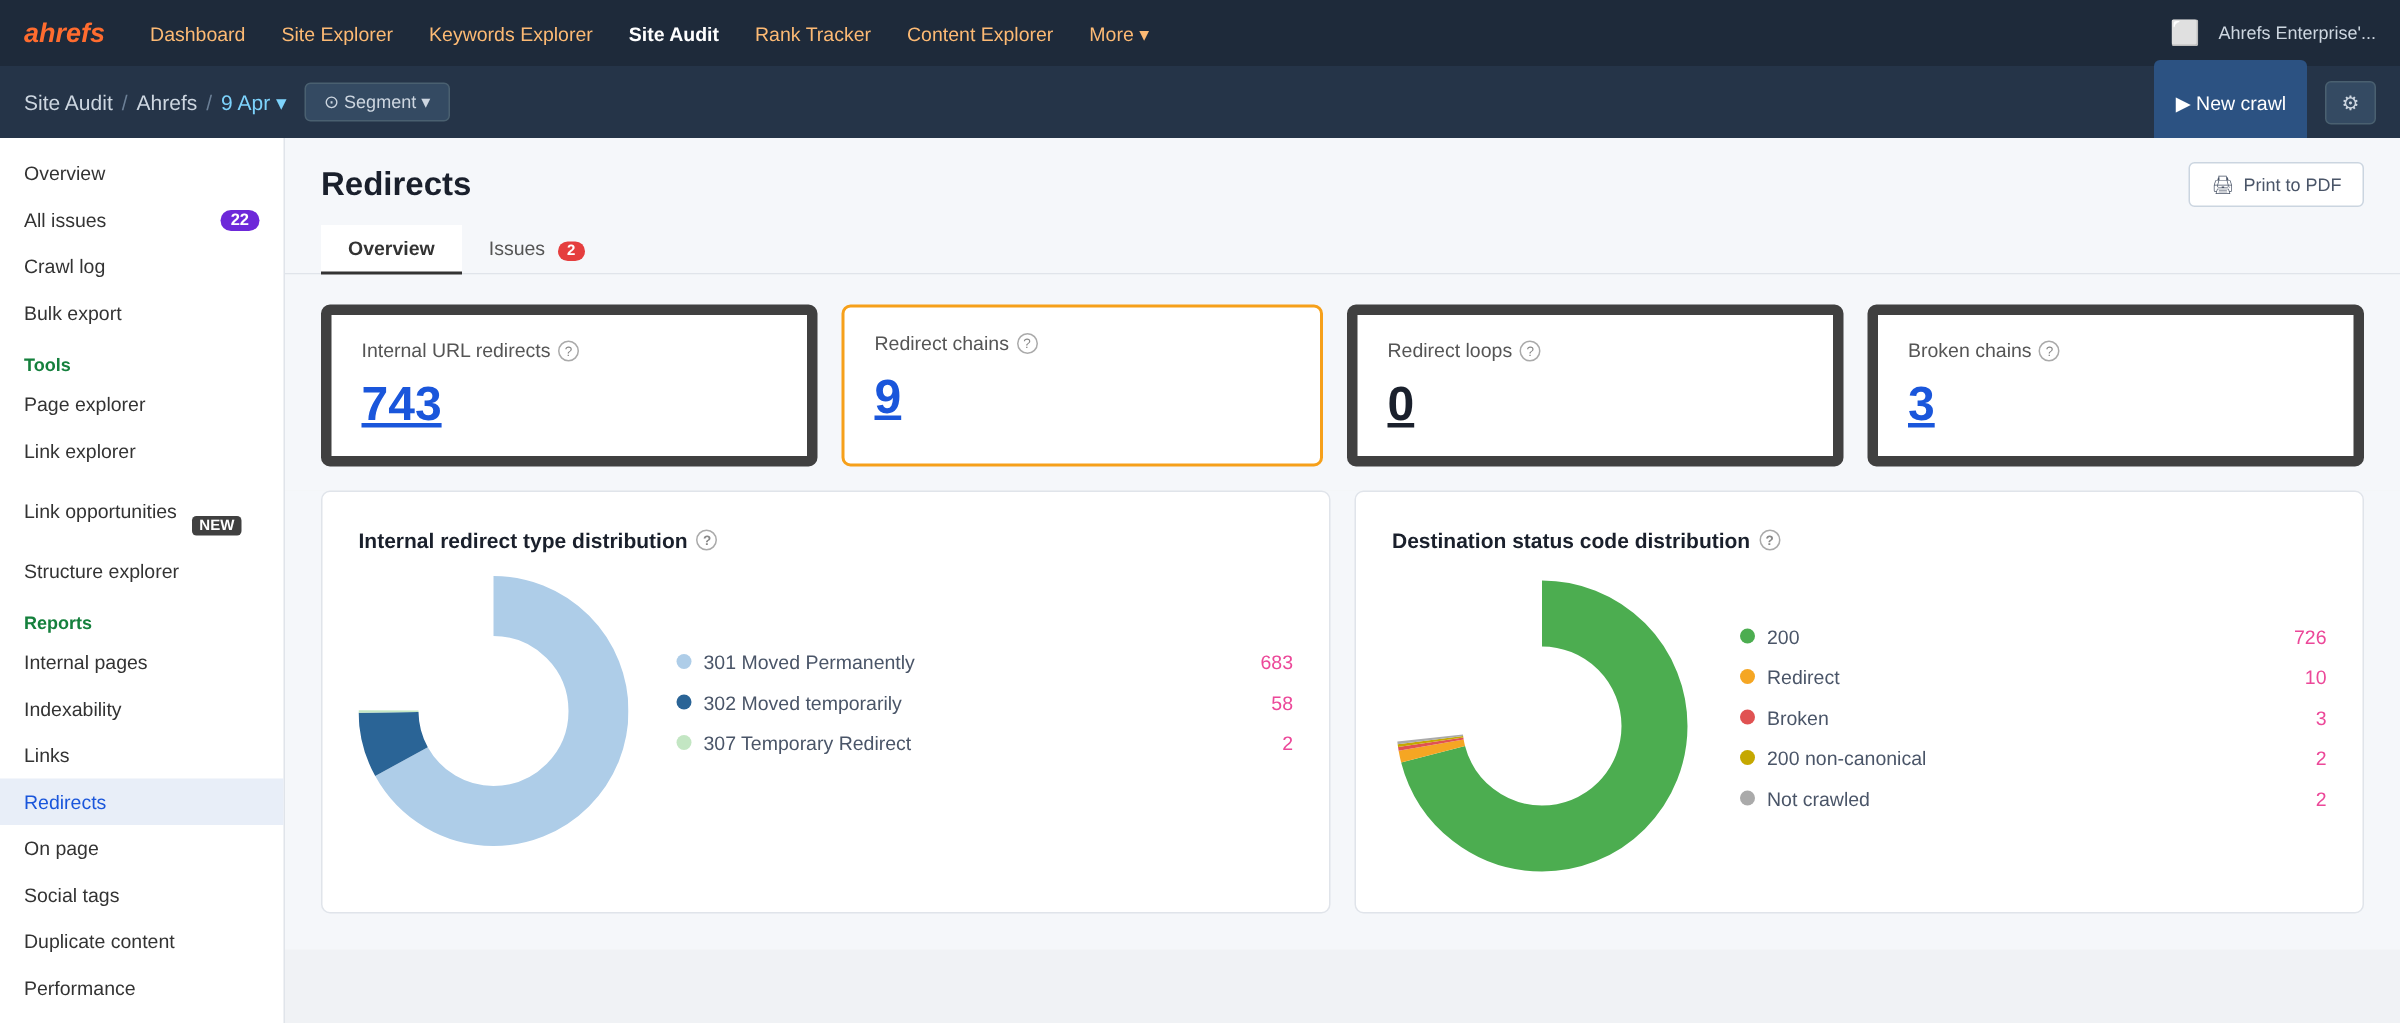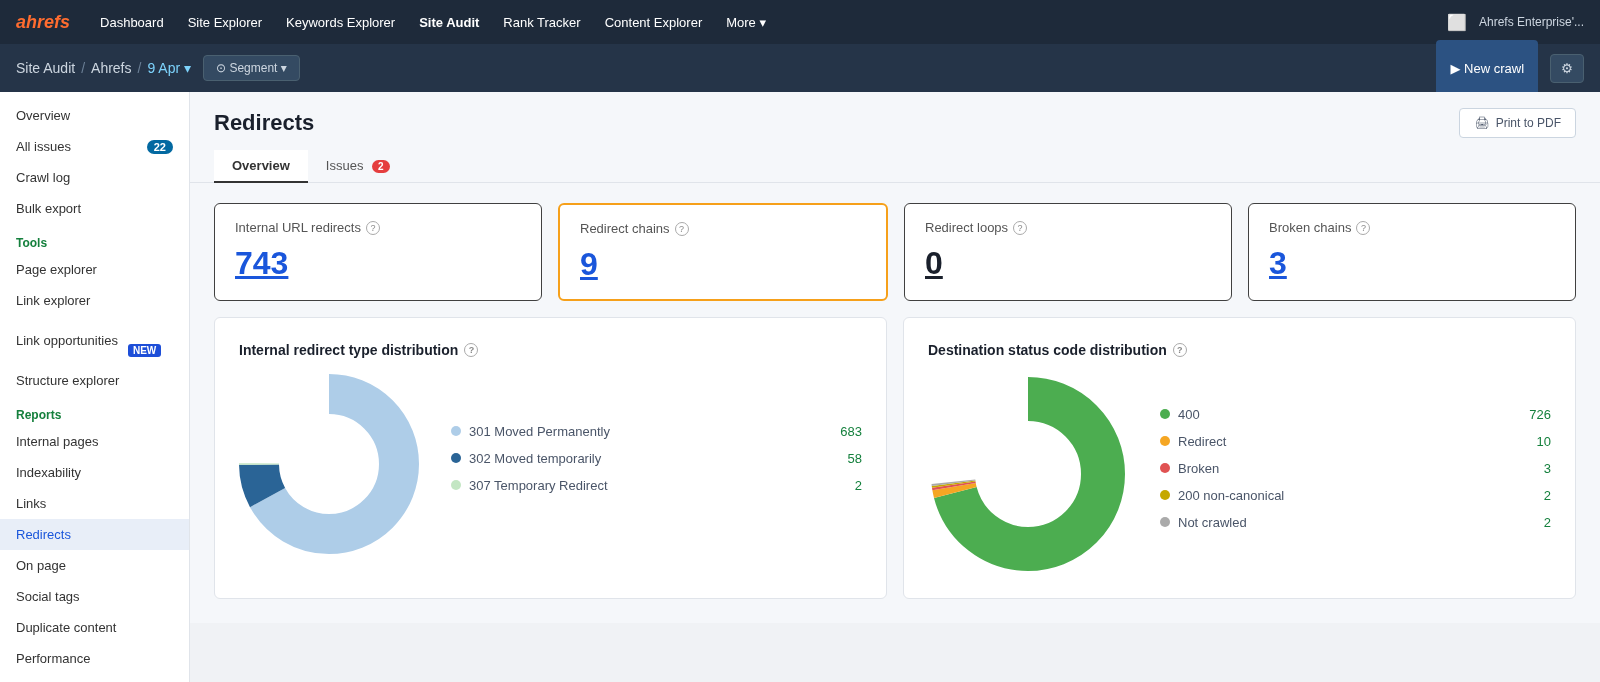--- a/index.html
+++ b/index.html
@@ -19,21 +19,21 @@
       color: #ff6c2f;
       font-weight: 900;
       font-size: 18px;
       margin-right: 16px;
       font-style: italic;
     }
     .nav-item {
       padding: 4px 10px;
       cursor: pointer;
       font-size: 13px;
-      color: #ffffff;
+      color: #fdba74;
       border-radius: 3px;
     }
     .nav-item.active { color: #fff; font-weight: 600; }
     .nav-spacer { flex: 1; }
     .nav-right { display: flex; align-items: center; gap: 12px; color: #cdd6e0; font-size: 12px; }
 
     
     .subheader {
       background: #253448;
       height: 48px;
@@ -101,30 +101,30 @@
     }
     .sidebar-item.active { background: #e8eef8; color: #1a56db; font-weight: 500; }
     .sidebar-section-title {
       padding: 12px 16px 4px;
       font-size: 12px;
       font-weight: 700;
       color: #15803d;
       text-transform: none;
     }
     .badge-red {
-      background: #0369a1;
+      background: #6d28d9;
       color: #fff;
       border-radius: 10px;
       padding: 1px 7px;
       font-size: 11px;
       font-weight: 600;
       text-align: center;
     }
     .badge-new {
-      background: #1d4ed8;
+      background: #404040;
       color: #fff;
       border-radius: 3px;
       padding: 1px 5px;
       font-size: 10px;
       font-weight: 700;
       margin-left: 4px;
       margin-top: 20px;
     }
 
     
@@ -184,21 +184,21 @@
 
     
     .cards-row {
       display: flex;
       gap: 16px;
       padding: 20px 24px 16px;
       background: #f5f7fa;
     }
     .stat-card {
       background: #fff;
-      border: 1px solid #404040;
+      border: 7px solid #404040;
       border-radius: 6px;
       padding: 16px 20px;
       flex: 1;
       min-width: 160px;
     }
     .stat-card.highlighted {
       border: 2px solid #f6a01a;
       border-radius: 6px;
     }
     .stat-card-label {
@@ -269,21 +269,21 @@
       margin-bottom: 12px;
       font-size: 13px;
       color: #4a5568;
     }
     .legend-dot {
       width: 10px; height: 10px;
       border-radius: 50%;
       flex-shrink: 0;
     }
     .legend-label { flex: 1; }
-    .legend-value { color: #15803d; font-weight: 500; cursor: pointer; }
+    .legend-value { color: #ec4899; font-weight: 500; cursor: pointer; }
 
     
     .donut-chart { display: block; }
   </style>
 </head>
 <body>
 
 <nav class="top-nav">
   <div class="logo">ahrefs</div>
   <div class="nav-item">Dashboard</div>
@@ -450,21 +450,21 @@
 
               <circle cx="100" cy="100" r="75" fill="none" stroke="#c5a800" stroke-width="44" stroke-dasharray="1.41 471.24" stroke-dashoffset="-342.1" transform="rotate(-90 100 100)"></circle>
 
               <circle cx="100" cy="100" r="75" fill="none" stroke="#aaa" stroke-width="44" stroke-dasharray="1.41 471.24" stroke-dashoffset="-343.51" transform="rotate(-90 100 100)"></circle>
               <circle cx="100" cy="100" r="38" fill="#fff"></circle>
             </svg>
           </div>
           <div class="legend-list">
             <div class="legend-item">
               <span class="legend-dot" style="background:#4cad50;"></span>
-              <span class="legend-label">400</span>
+              <span class="legend-label">200</span>
               <span class="legend-value">726</span>
             </div>
             <div class="legend-item">
               <span class="legend-dot" style="background:#f5a623;"></span>
               <span class="legend-label">Redirect</span>
               <span class="legend-value">10</span>
             </div>
             <div class="legend-item">
               <span class="legend-dot" style="background:#e05252;"></span>
               <span class="legend-label">Broken</span>

